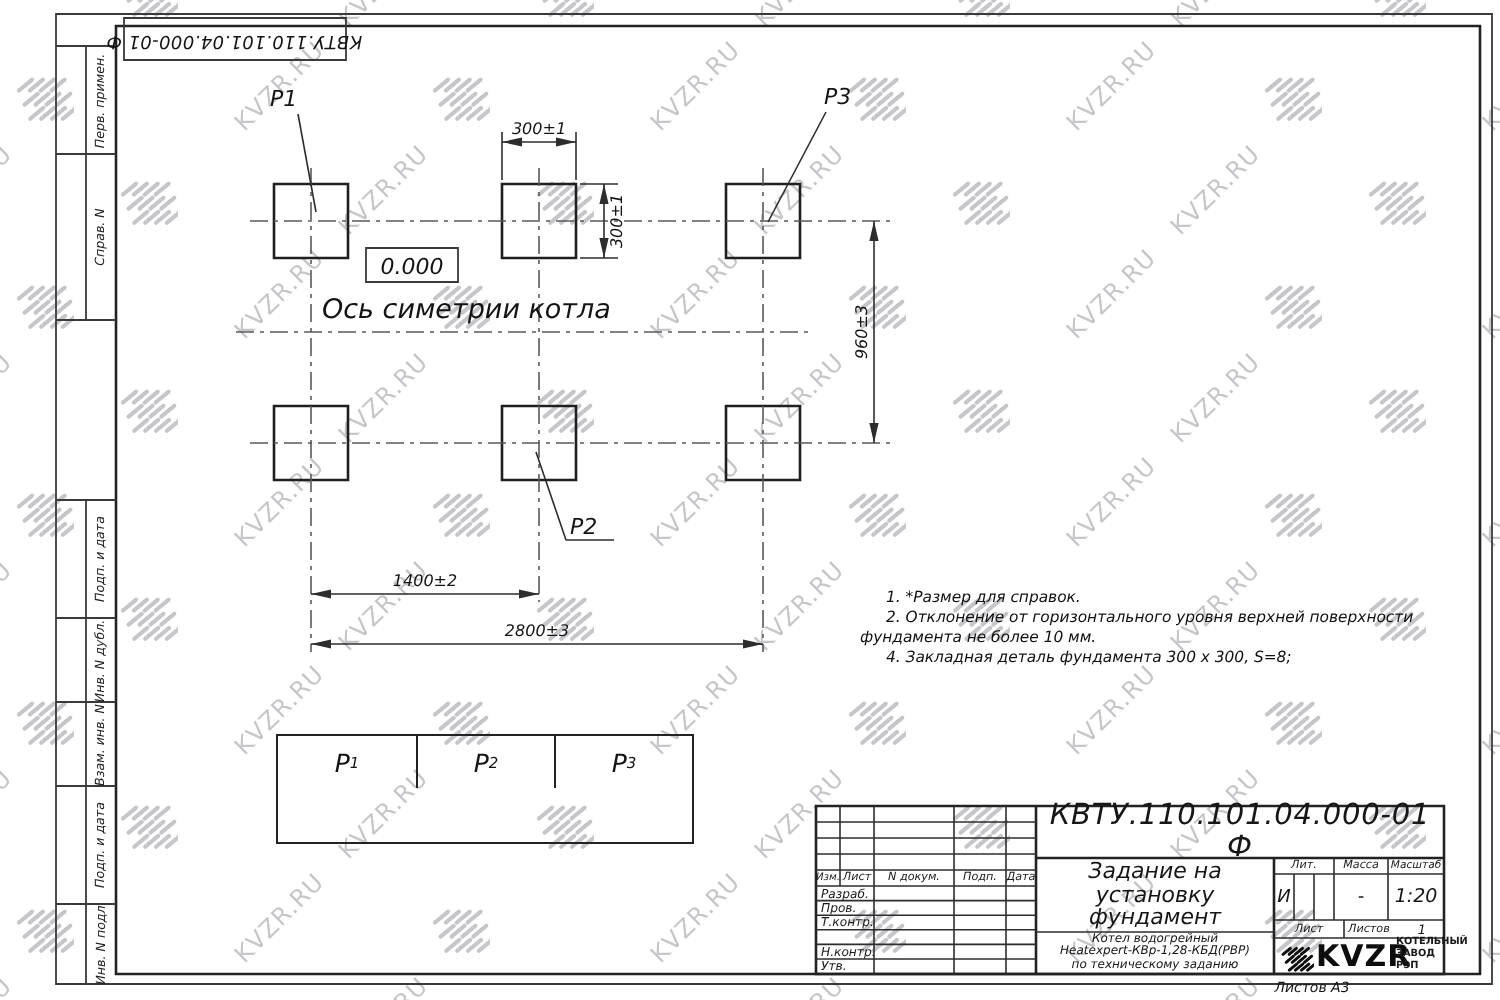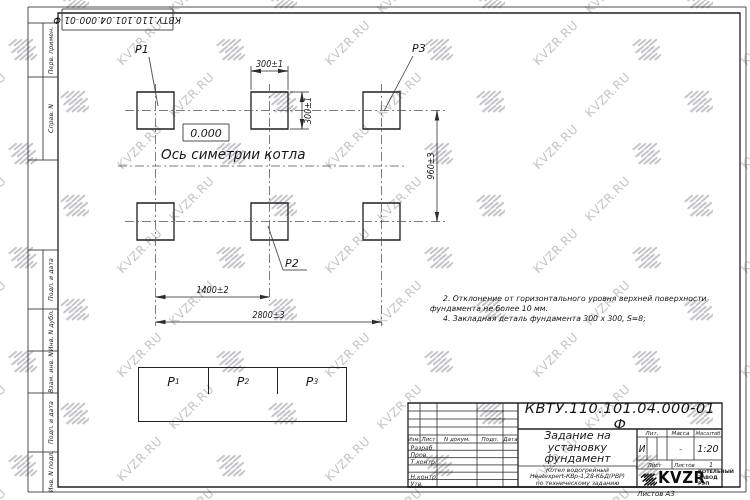--- a/index.html
+++ b/index.html
@@ -784,20 +784,21 @@
       <span>Взам. инв. N</span>
     </div>
   <div class="abs vlabel" style="left:43px;top:393px;width:15px;height:59px;">
       <span>Подп. и дата</span>
     </div>
   <div class="abs vlabel" style="left:43px;top:452px;width:15px;height:39px;">
       <span>Инв. N подл.</span>
     </div>
 
   <div class="abs notes" style="left:430px;top:294px;width:292px;">
+      <p>1. *Размер для справок.</p>
       <p>2. Отклонение от горизонтального уровня верхней поверхности фундамента не более 10 мм.</p>
       <p>4. Закладная деталь фундамента  300 x 300, S=8;</p>
     </div>
 
   <div class="abs loadtable" style="left:138px;top:367px;width:209px;height:55px;">
     <div class="cell lt-head">
         <span>P</span>
         <sub>1</sub>
       </div>
     <div class="cell lt-head">

